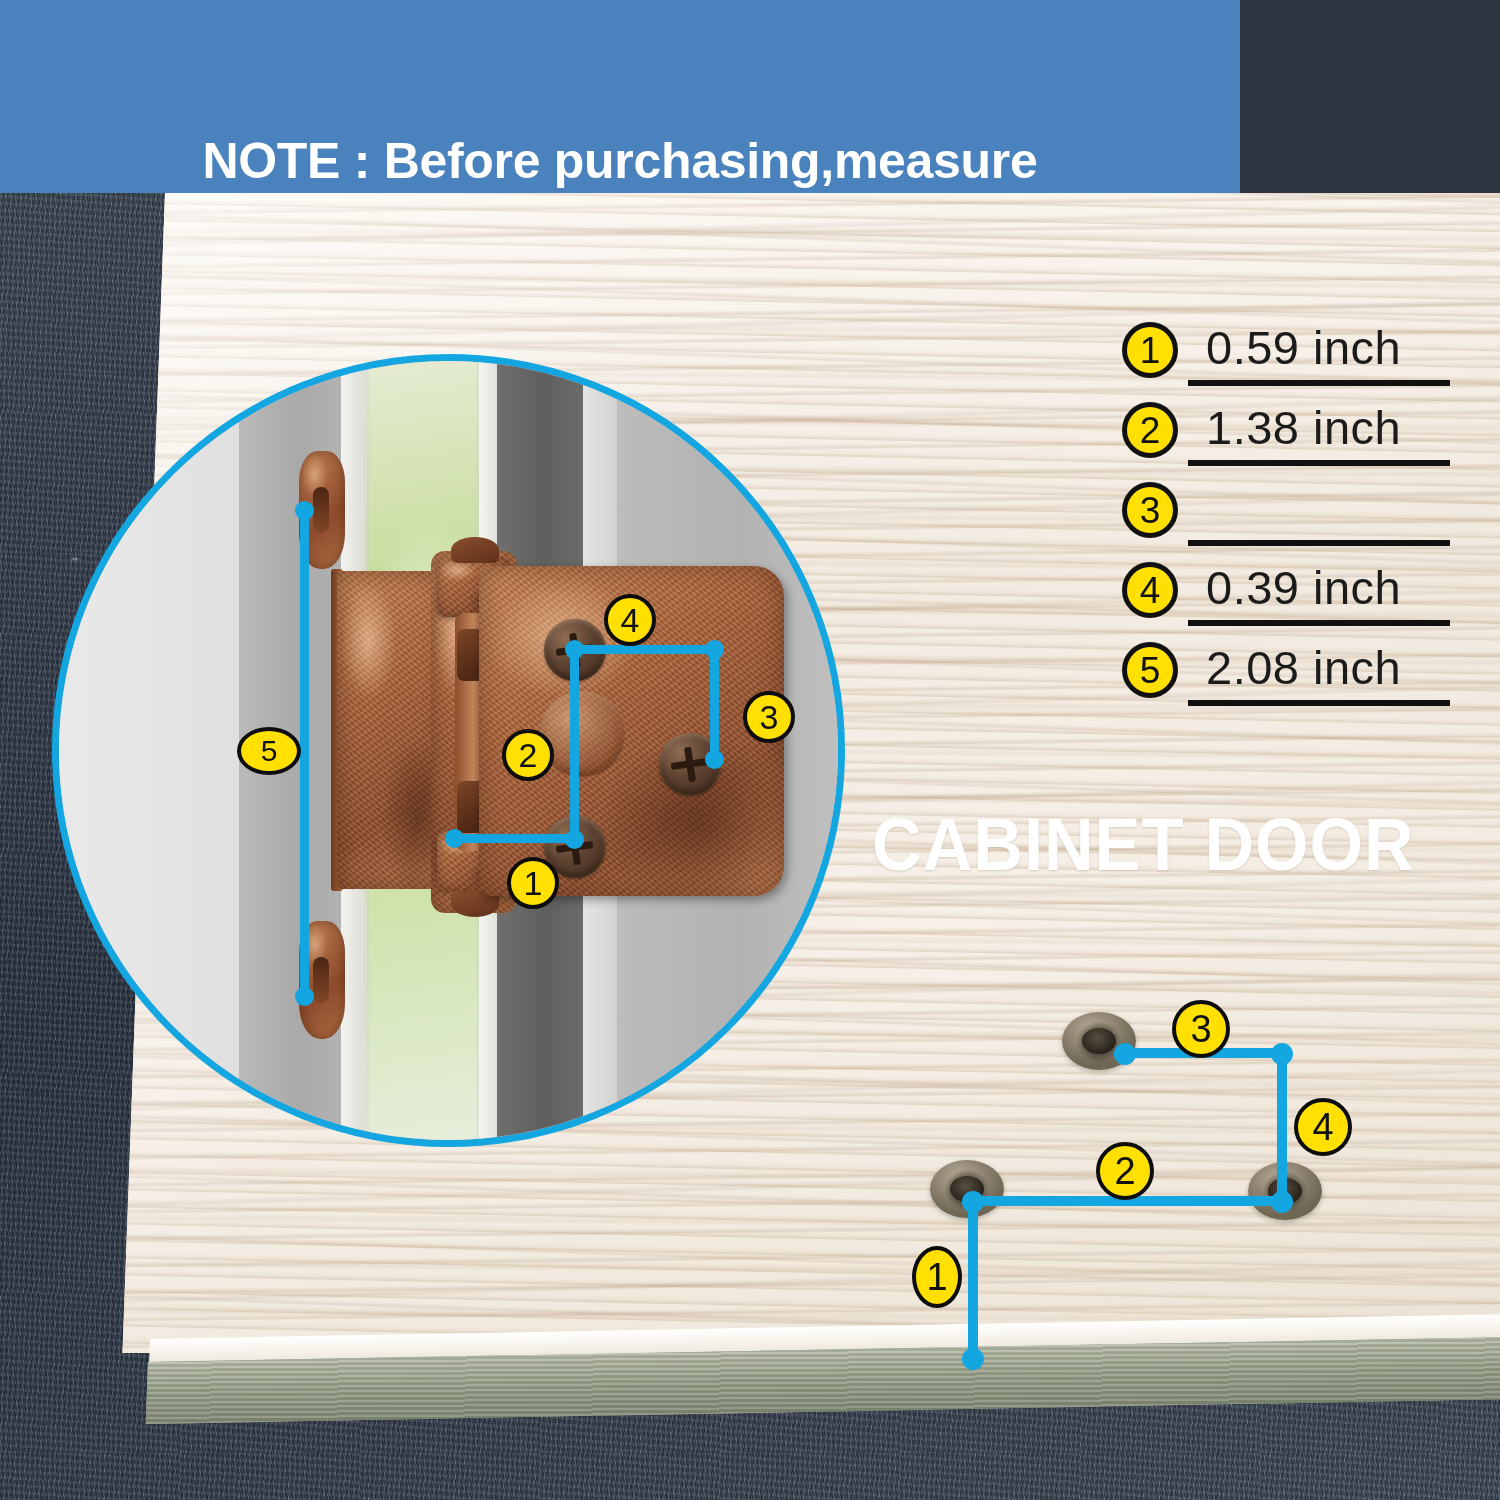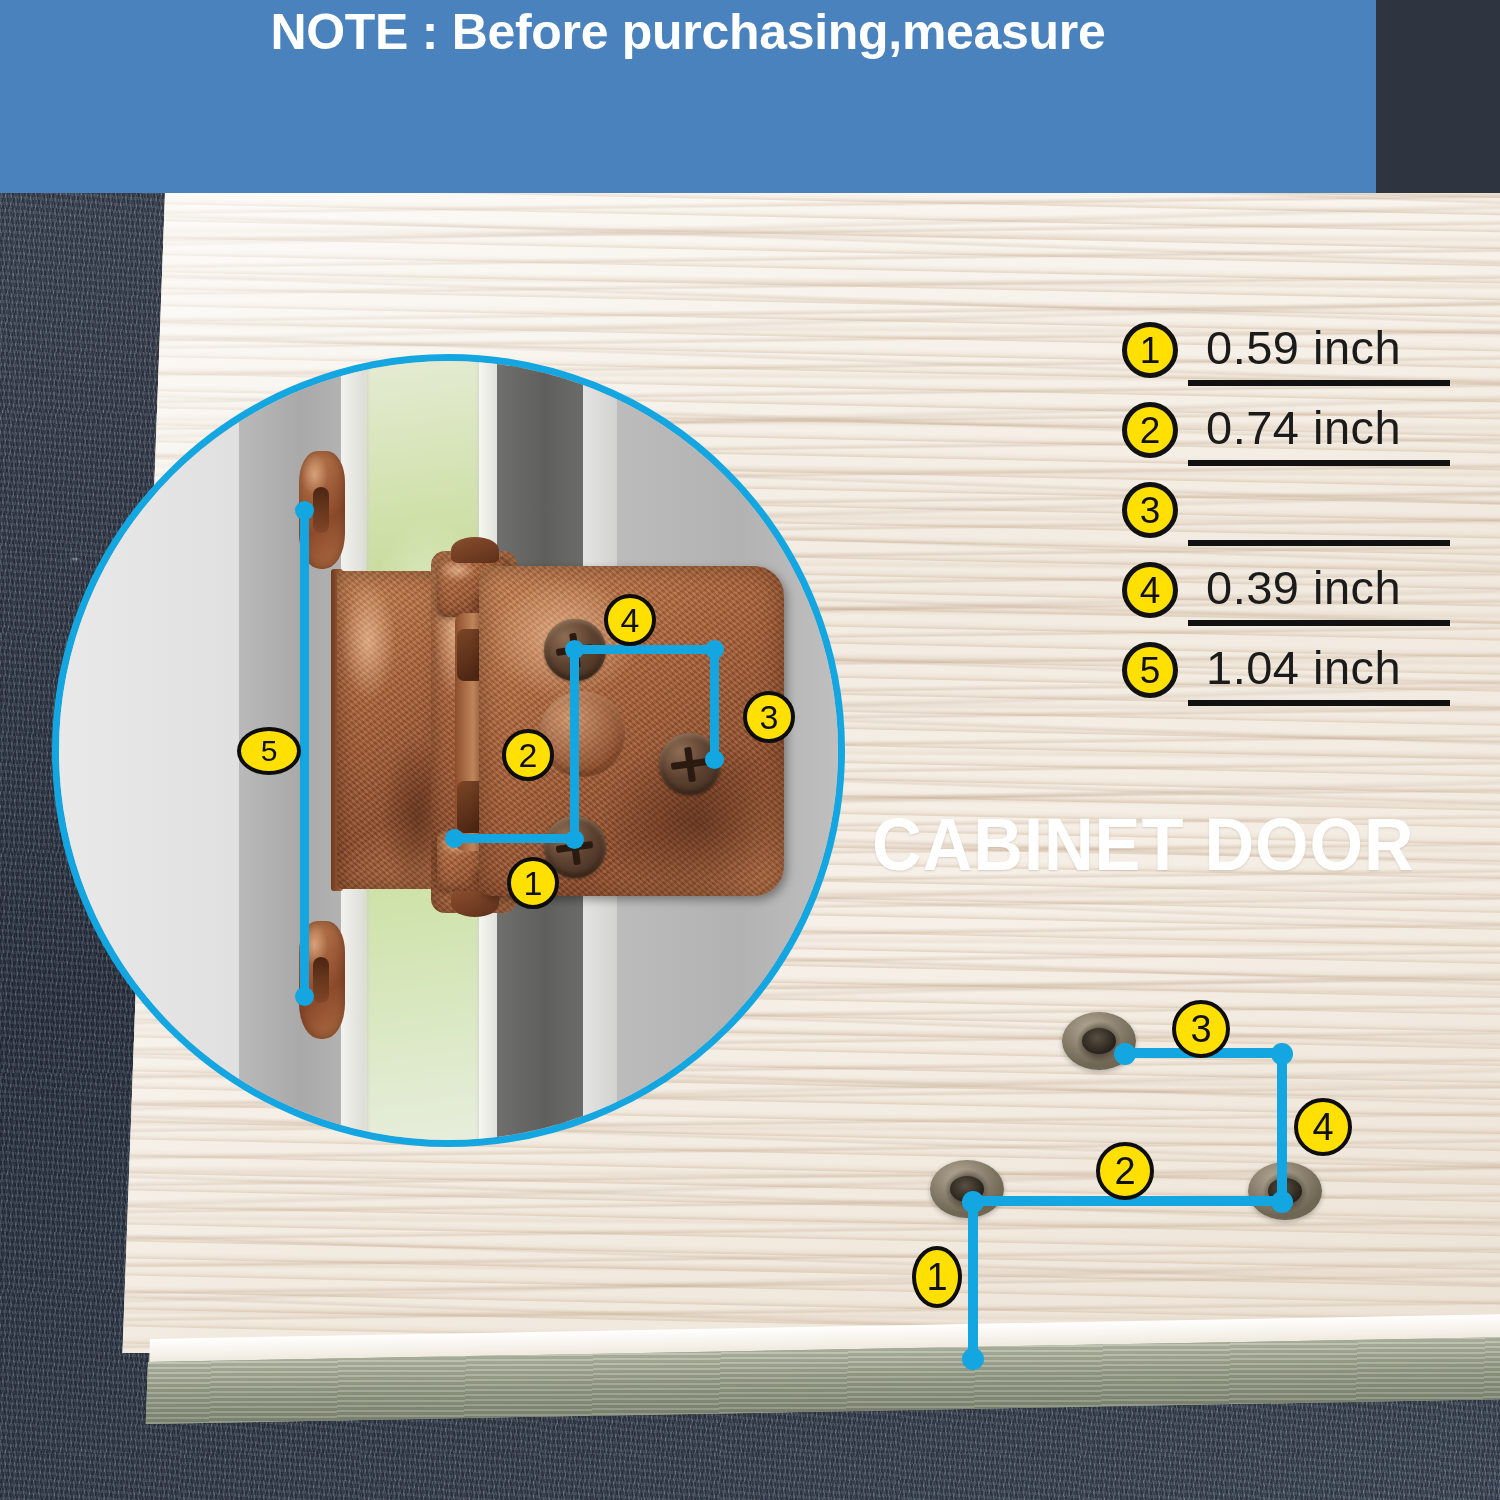--- a/index.html
+++ b/index.html
@@ -55,24 +55,24 @@
       repeating-linear-gradient(-72deg, rgba(200,214,232,0.12) 0 1px, rgba(18,24,34,0.18) 1px 4px),
       repeating-linear-gradient(12deg, rgba(235,242,252,0.08) 0 1px, transparent 1px 6px);
     opacity: .85;
     mix-blend-mode: overlay;
   }
 
   
   .header {
     position: absolute;
     left: 0; top: 0;
-    width: 1376px; height: 193px;
+    width: 1240px; height: 193px;
     background: #4a82bd;
     display: flex; flex-direction: column;
-    align-items: center; justify-content: flex-start;
+    align-items: center; justify-content: flex-end;
     z-index: 40;
   }
   .header-line {
     color: #ffffff;
     font-family: "Liberation Sans", sans-serif;
     font-weight: bold;
     font-size: 50px;
     line-height: 1.28;
     letter-spacing: -0.3px;
     white-space: nowrap;
@@ -470,38 +470,38 @@
   <div class="spec-list">
 
     <div class="spec-row">
       <div class="spec-badge">1</div>
       <div class="spec-text">0.59 inch</div>
       <div class="spec-rule"></div>
     </div>
 
     <div class="spec-row">
       <div class="spec-badge">2</div>
-      <div class="spec-text">0.74 inch</div>
+      <div class="spec-text">1.38 inch</div>
       <div class="spec-rule"></div>
     </div>
 
     <div class="spec-row">
       <div class="spec-badge">3</div>
       <div class="spec-rule"></div>
     </div>
 
     <div class="spec-row">
       <div class="spec-badge">4</div>
       <div class="spec-text">0.39 inch</div>
       <div class="spec-rule"></div>
     </div>
 
     <div class="spec-row">
       <div class="spec-badge">5</div>
-      <div class="spec-text">1.04 inch</div>
+      <div class="spec-text">2.08 inch</div>
       <div class="spec-rule"></div>
     </div>
 
   </div>
 
   <div class="door-label">CABINET DOOR</div>
 
   <div class="hole" style="left:1062px; top:1012px;"></div>
   <div class="hole" style="left:930px;  top:1160px;"></div>
   <div class="hole" style="left:1248px; top:1162px;"></div>

